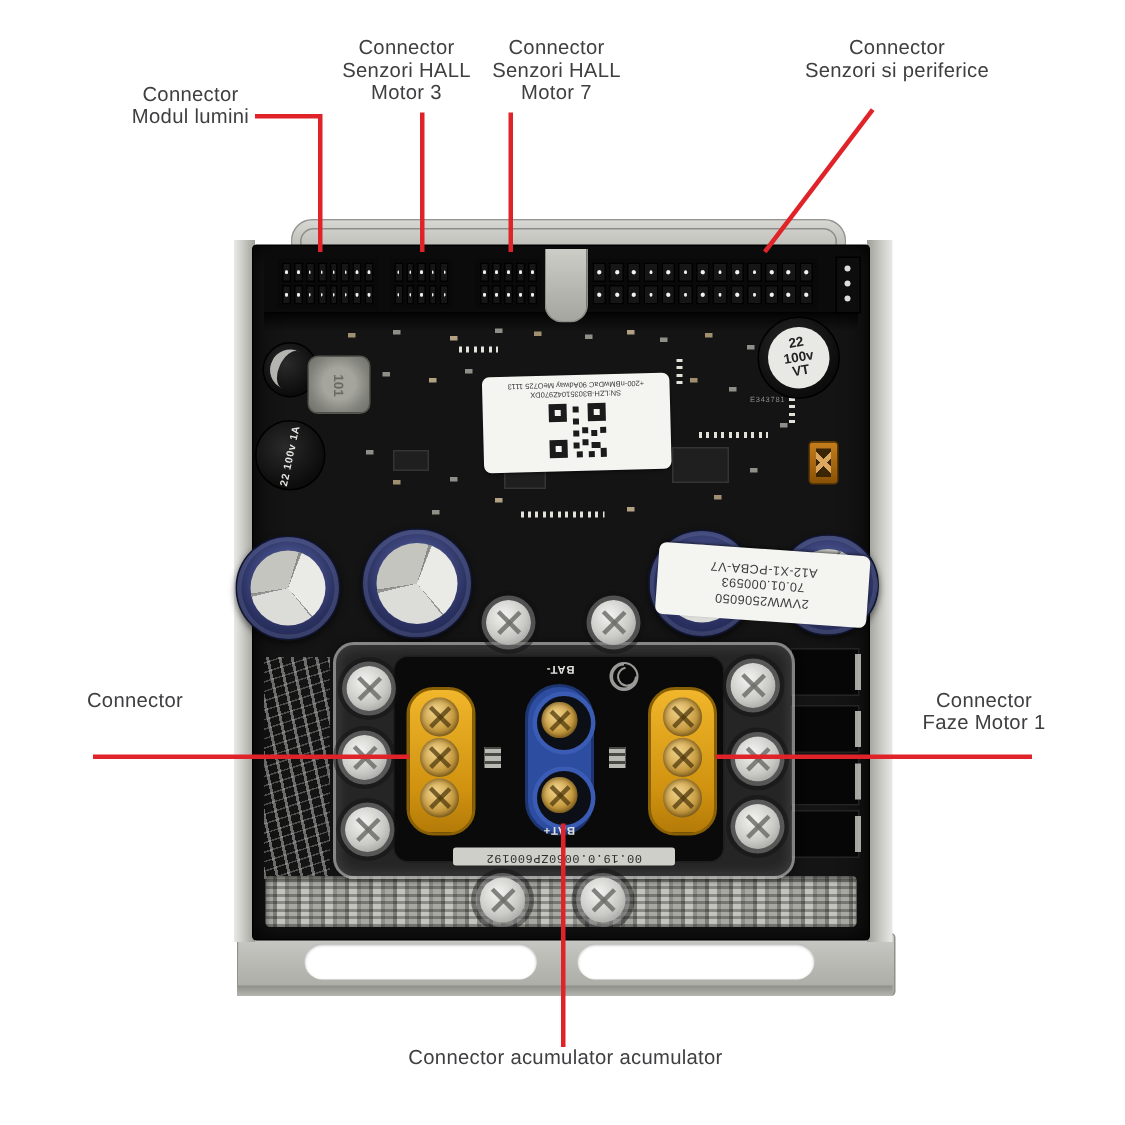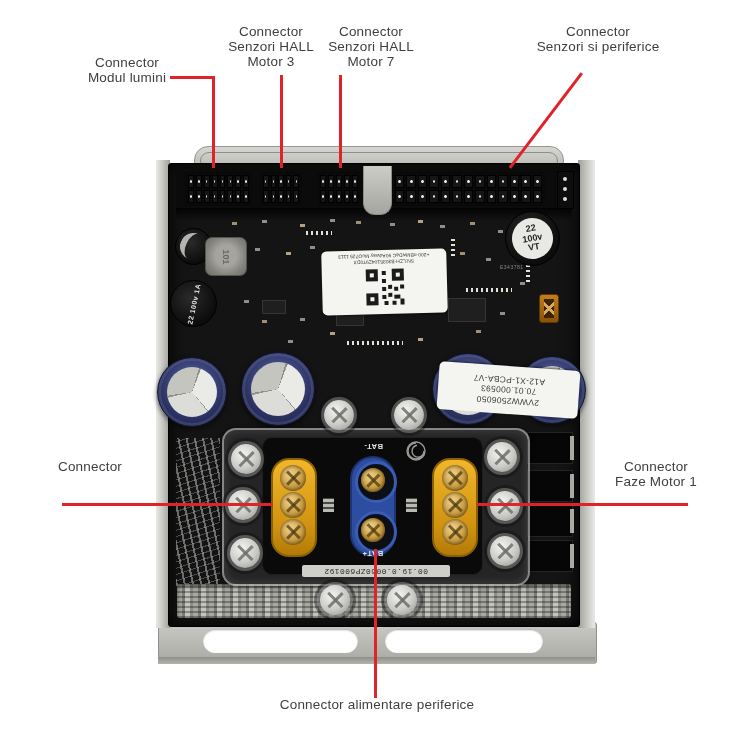--- a/index.html
+++ b/index.html
@@ -156,21 +156,21 @@
     <div>Senzori si periferice</div>
   </div>
   <div class="lbl" style="left:15px;top:459px;width:150px;">
     <div>Connector</div>
   </div>
   <div class="lbl" style="left:581px;top:459px;width:150px;">
     <div>Connector</div>
     <div>Faze Motor 1</div>
   </div>
   <div class="lbl" style="left:215px;top:697px;width:324px;">
-    <div>Connector alimentare periferice</div>
+    <div>Connector acumulator acumulator</div>
   </div>
 
   <div class="rl" style="left:170px;top:76px;width:44px;height:2.5px;"></div>
   <div class="rl" style="left:212px;top:76px;width:2.5px;height:92px;"></div>
   <div class="rl" style="left:280px;top:75px;width:2.5px;height:93px;"></div>
   <div class="rl" style="left:339px;top:75px;width:2.5px;height:93px;"></div>
   <div class="rl" style="left:583px;top:74px;width:119px;height:2.5px;transform:rotate(127.2deg);transform-origin:0 0;"></div>
   <div class="rl" style="left:62px;top:503px;width:211px;height:2.5px;"></div>
   <div class="rl" style="left:477px;top:503px;width:211px;height:2.5px;"></div>
   <div class="rl" style="left:374px;top:549px;width:2.5px;height:149px;"></div>

